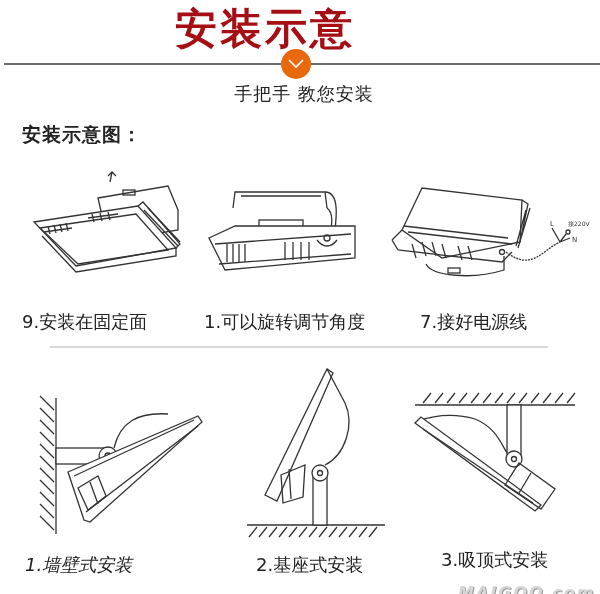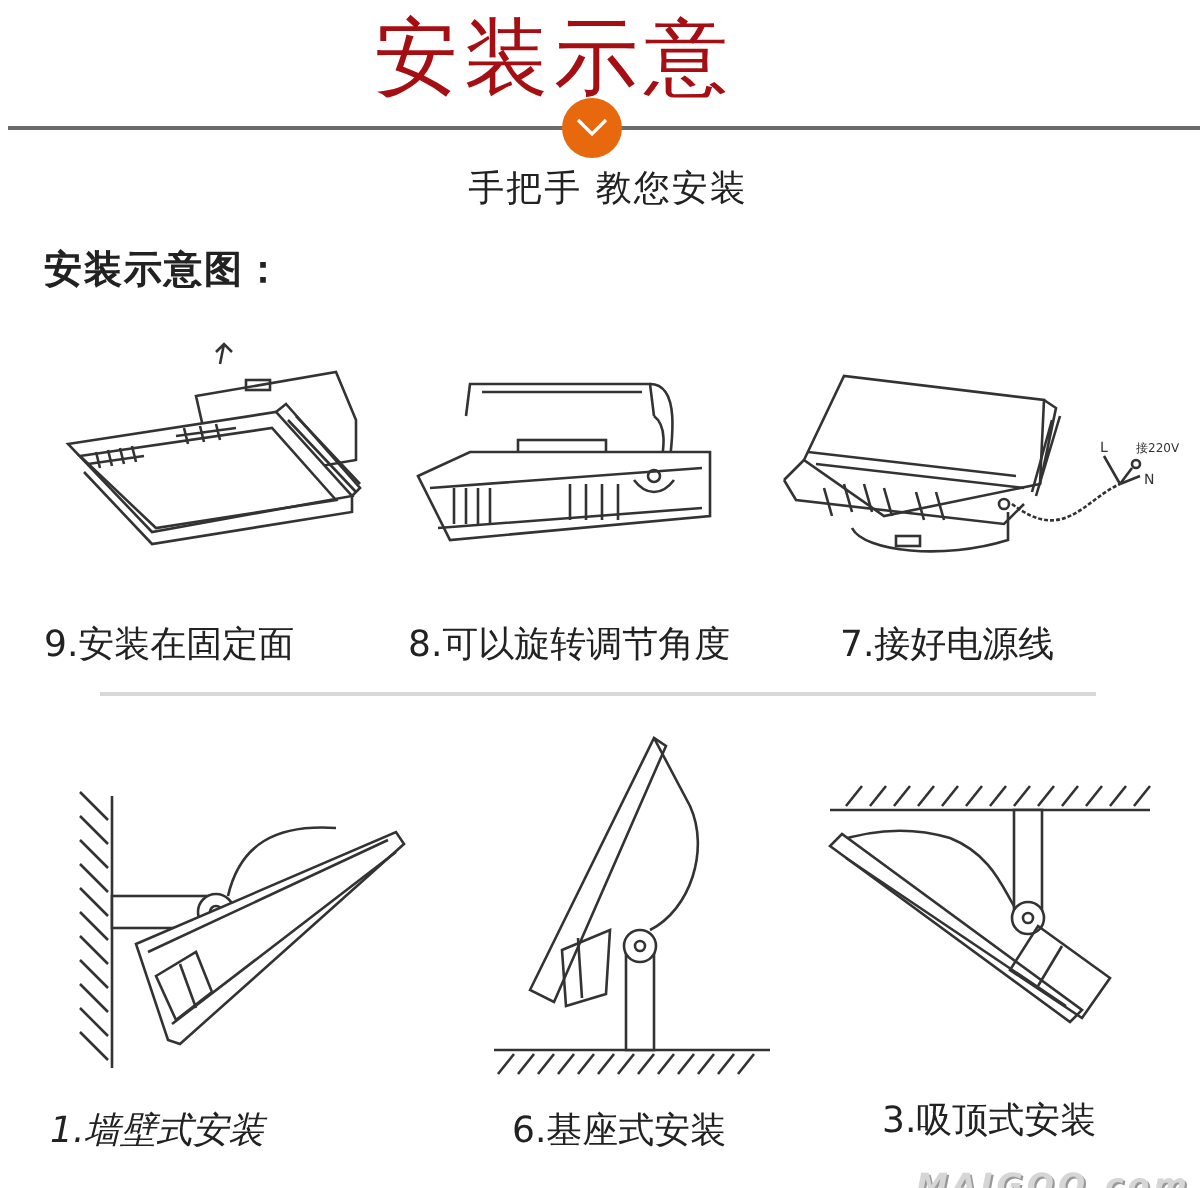--- a/index.html
+++ b/index.html
@@ -1,19 +1,19 @@
 <!DOCTYPE html>
 <html><head>
   <meta charset="utf-8">
   <style>
     html, body { margin: 0; padding: 0; background: #ffffff; }
     body { width: 600px; height: 594px; position: relative; overflow: hidden;
            font-family: "DejaVu Sans", "Liberation Sans", sans-serif; color: #222; }
     .abs { position: absolute; }
-    .title { left: 12px; width: 530px; top: 4px; text-align: center; font-size: 42px; font-weight: normal;
+    .title { left: 0; width: 530px; top: 4px; text-align: center; font-size: 42px; font-weight: bold;
              color: #a50f14; letter-spacing: 3px; line-height: 50px; }
     .topline { left: 4px; width: 596px; top: 63px; height: 2px; background: #6b6b6b; }
     .chev { left: 281px; top: 49px; width: 30px; height: 30px; border-radius: 50%; background: #e8680e; }
     .chev svg { position: absolute; left: 7px; top: 9px; }
     .subtitle { left: 4px; width: 600px; top: 82px; text-align: center; font-size: 18px; color: #222; letter-spacing: 1px; }
     .section-title { left: 22px; top: 122px; font-size: 19px; font-weight: bold; color: #222; letter-spacing: 1px; }
     .caption { font-size: 18px; color: #222; white-space: nowrap; }
     .midline { left: 50px; width: 498px; top: 346px; height: 2px; background: #d8d8d8; }
     .watermark { left: 458px; top: 572px; font-size: 16px; font-weight: bold; font-style: italic; color: #d6d6d6;
                  letter-spacing: 2px; text-shadow: 1px 1px 0 #999; margin-top: 11px; }
@@ -75,21 +75,21 @@
     <path d="M124,72 C150,92 160,70 178,62" stroke-dasharray="2,1"></path>
     <path d="M178,62 L170,48 M178,62 L184,54 M178,62 L188,58"></path>
     <circle cx="186" cy="52" r="2"></circle>
     <text x="168" y="46" font-size="7" fill="#333" stroke="none" font-family="DejaVu Sans, sans-serif">L</text>
     <text x="190" y="62" font-size="7" fill="#333" stroke="none" font-family="DejaVu Sans, sans-serif">N</text>
     <text x="186" y="46" font-size="6" fill="#333" stroke="none" font-family="DejaVu Sans, sans-serif">接220V</text>
   </svg>
 </div>
 
 <div class="abs caption" style="left:22px;top:310px;">9.安装在固定面</div>
-<div class="abs caption" style="left:204px;top:310px;">8.可以旋转调节角度</div>
+<div class="abs caption" style="left:204px;top:310px;">1.可以旋转调节角度</div>
 <div class="abs caption" style="left:420px;top:310px;">7.接好电源线</div>
 
 <div class="abs midline"></div>
 
 <div class="abs" style="left:38px;top:392px;width:180px;height:150px;">
   <svg class="ill" width="180" height="150" viewBox="0 0 180 150">
     <line x1="18" y1="6" x2="18" y2="142"></line>
     <path d="M2,4 L16,18 M2,16 L16,30 M2,28 L16,42 M2,40 L16,54 M2,52 L16,66 M2,64 L16,78 M2,76 L16,90 M2,88 L16,102 M2,100 L16,114 M2,112 L16,126 M2,124 L16,138"></path>
     <rect x="18" y="56" width="52" height="16" class="fill"></rect>
     <circle cx="70" cy="64" r="9" class="fill"></circle>
@@ -120,16 +120,16 @@
     <circle cx="99" cy="66" r="8" class="fill"></circle>
     <circle cx="99" cy="66" r="2.5"></circle>
     <path d="M2,28 C20,22 40,20 60,26 C80,34 86,50 92,60"></path>
     <path d="M0,30 L120,118 L126,112 L6,24 Z" class="fill"></path>
     <path d="M8,36 L118,110"></path>
     <path d="M104,70 L140,96 L126,116 L90,92 Z M116,80 L104,100"></path>
   </svg>
 </div>
 
 <div class="abs caption" style="left:25px;top:553px;font-style:italic;">1.墙壁式安装</div>
-<div class="abs caption" style="left:256px;top:553px;">6.基座式安装</div>
+<div class="abs caption" style="left:256px;top:553px;">2.基座式安装</div>
 <div class="abs caption" style="left:441px;top:548px;">3.吸顶式安装</div>
 
 <div class="abs watermark">MAIGOO.com</div>
 
 </body></html>

